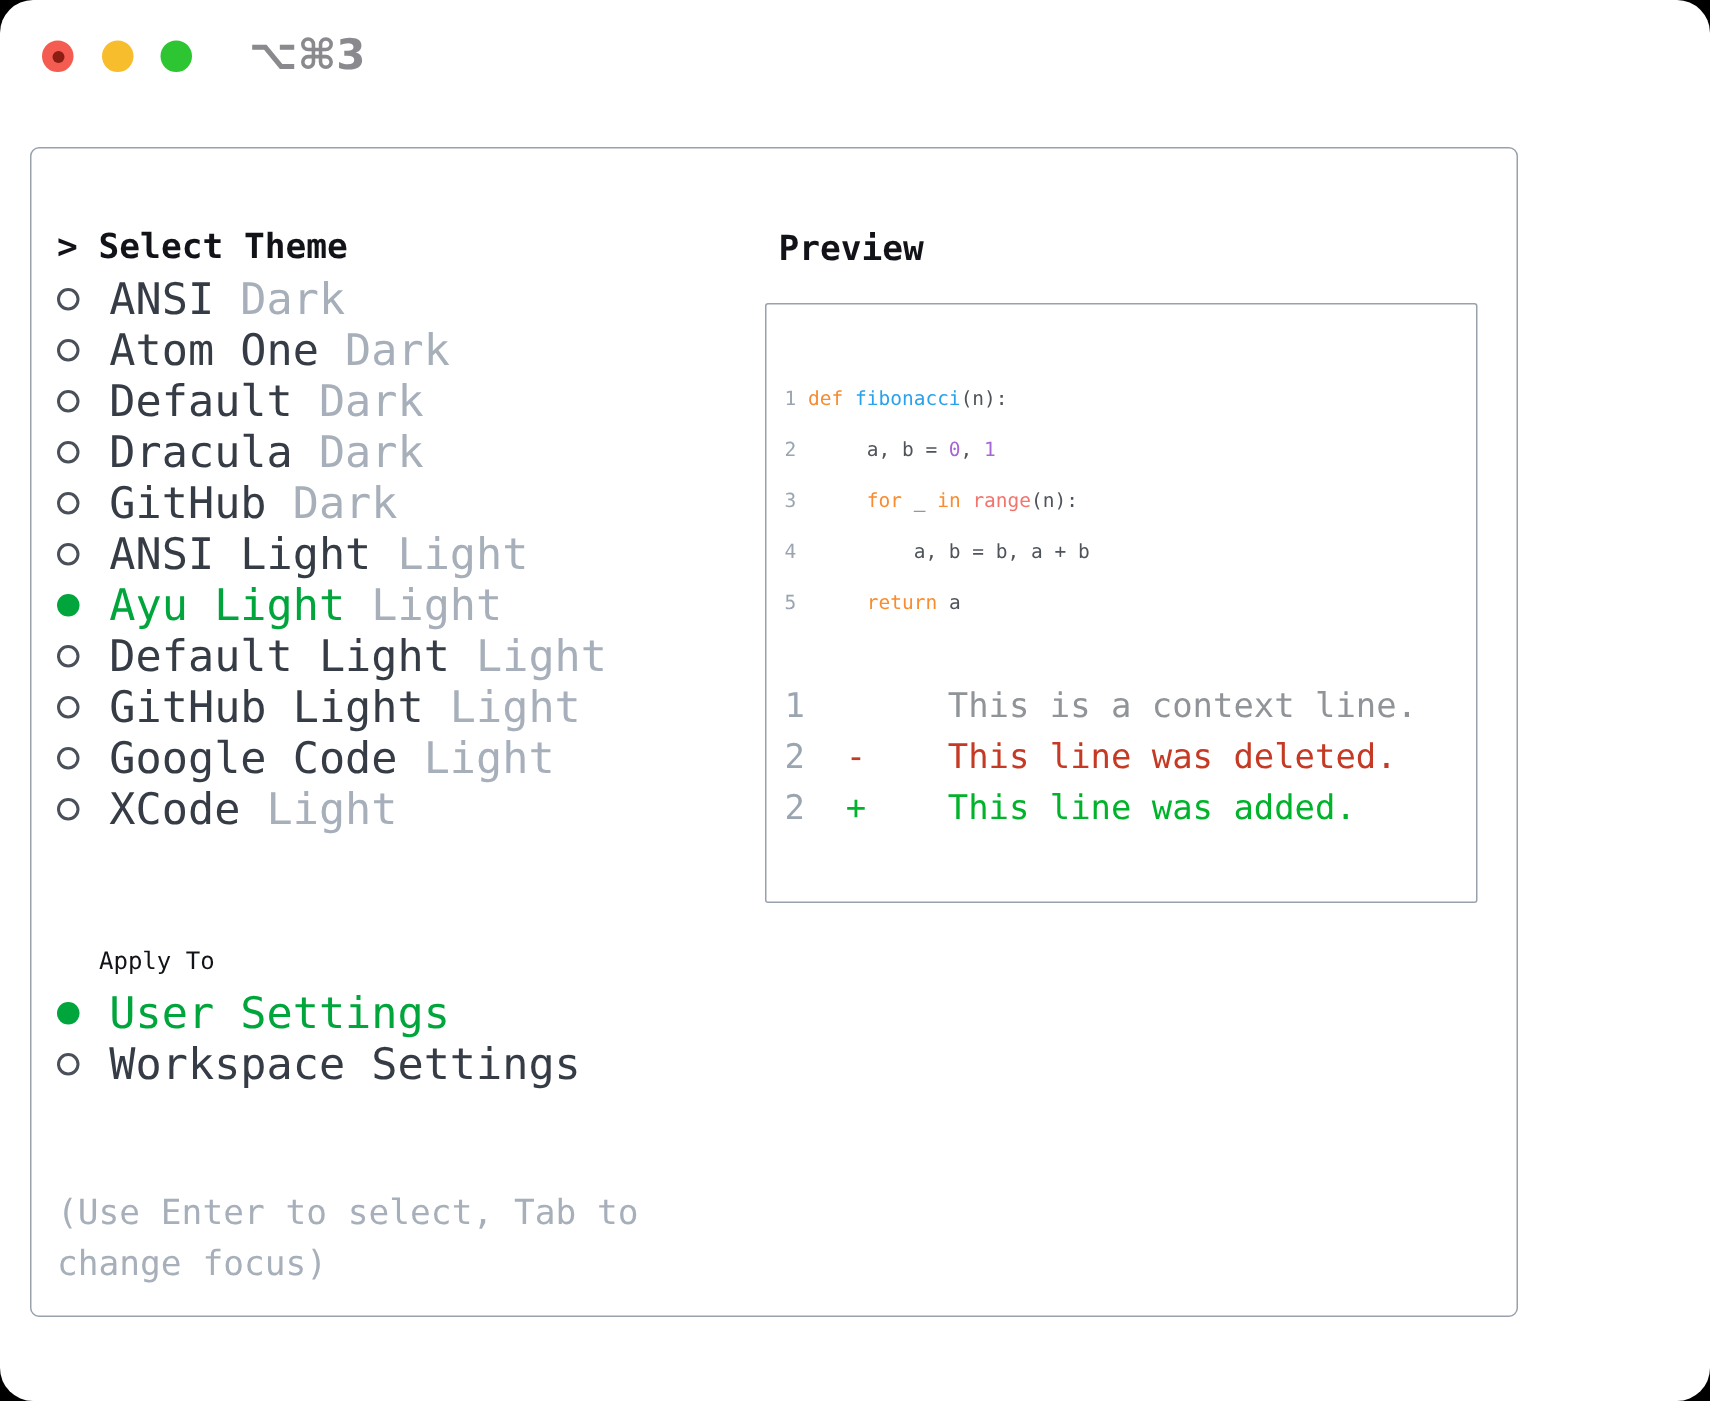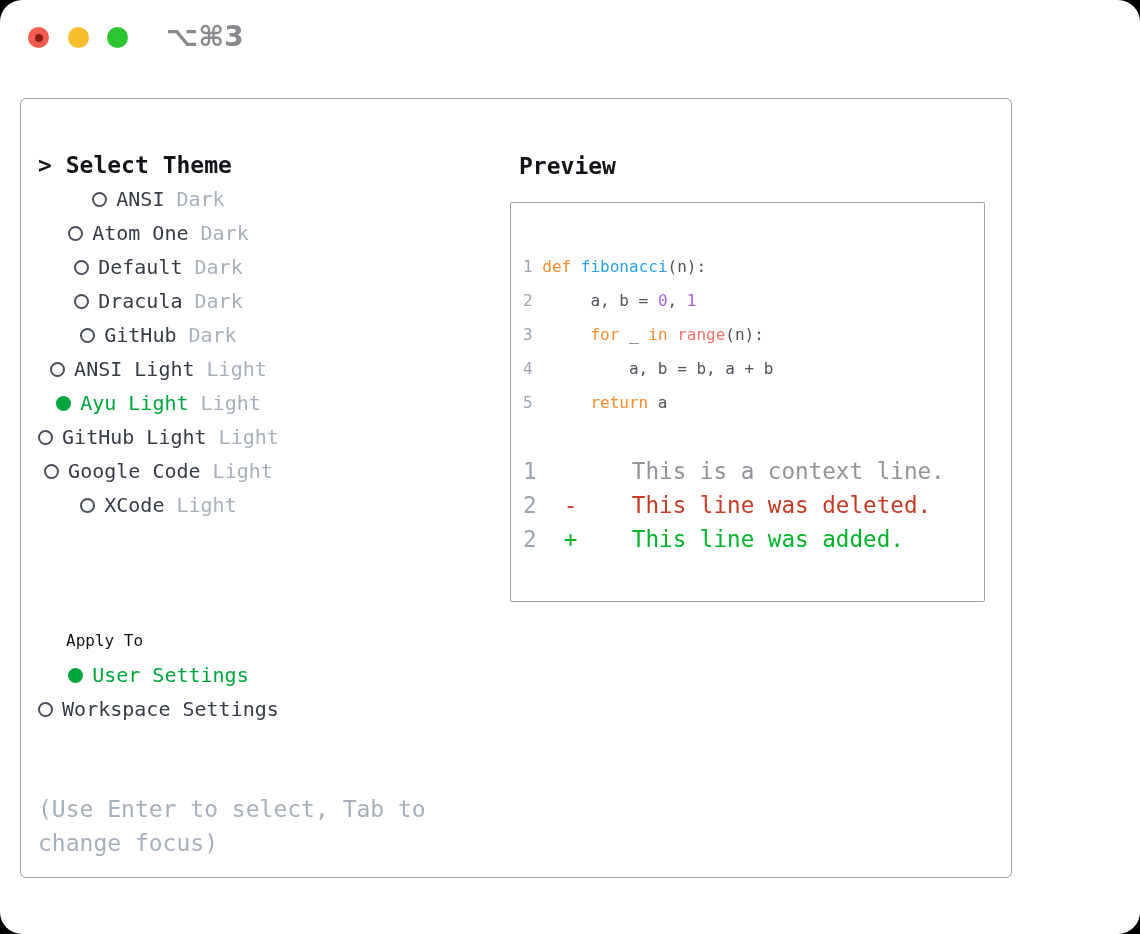--- a/index.html
+++ b/index.html
@@ -11,39 +11,39 @@
   .light.red{left:28px;background:var(--traffic-red);}
   .light.yellow{left:68px;background:var(--traffic-yellow);}
   .light.green{left:107px;background:var(--traffic-green);}
   .light.red .dot{position:absolute;left:6.5px;top:6.5px;width:8px;height:8px;border-radius:50%;background:#8c1d12;}
   .shortcut{position:absolute;left:166px;top:22px;font-family:"DejaVu Sans",sans-serif;font-size:28px;line-height:30px;font-weight:700;color:var(--shortcut-gray);}
 
   
   .main-box{position:absolute;left:20px;top:98px;width:992px;height:780px;border:1.5px solid var(--border-gray);border-radius:6px;background:#fff;box-sizing:border-box;}
 
   
-  .list-row{white-space:pre;height:34px;line-height:34px;font-size:20px;color:var(--text-dark);text-align:center;}
+  .list-row{white-space:pre;height:34px;line-height:34px;font-size:29px;color:var(--text-dark);}
   .list-row .name{color:var(--text-dark);}
   .list-row .name.green{color:var(--selection-green);}
   .list-row .muted{color:var(--muted);}
   .bullet{display:inline-block;width:1ch;position:relative;height:34px;vertical-align:top;}
   .bullet .circle{position:absolute;left:0px;top:10px;width:11px;height:11px;border:2px solid var(--radio-ring);border-radius:50%;box-sizing:content-box;}
   .bullet.sel .circle{border:none;width:15px;height:15px;background:var(--selection-green);}
   .section-title{position:absolute;white-space:pre;height:34px;line-height:34px;font-size:16px;font-weight:normal;color:var(--title-black);}
   #theme-list{position:absolute;left:38px;top:148px;}
   #theme-list .title-row{height:34px;line-height:34px;font-size:23px;font-weight:bold;color:var(--title-black);white-space:pre;}
   #apply-list{position:absolute;left:38px;top:658px;}
   .hint{position:absolute;left:38px;top:772px;width:404px;font-size:23px;line-height:34px;color:var(--muted);margin-top:20px;}
 
   
   .preview-title{position:absolute;left:503px;top:149px;height:34px;line-height:34px;font-size:23px;font-weight:bold;color:var(--title-black);margin-left:16px;}
   .preview-box{position:absolute;left:510px;top:202px;width:475px;height:400px;border:1.5px solid var(--border-gray);border-radius:2px;box-sizing:border-box;background:#fff;}
   #code-block{position:absolute;left:523px;top:250px;}
   .code-row{white-space:pre;height:34px;line-height:34px;}
-  .size-code{font-size:16px;}
+  .size-code{font-size:13px;}
   .size-diff{font-size:22.6px;}
   .ln{color:var(--line-num);}
   .tok-plain{color:var(--code-text);}
   .tok-keyword{color:var(--keyword);}
   .tok-function{color:var(--function);}
   .tok-number{color:var(--number);}
   .tok-builtin{color:var(--builtin);}
   .tok-context{color:var(--context-gray);margin-top:15px;}
   .tok-deleted{color:var(--deleted-red);}
   .tok-added{color:var(--added-green);}
@@ -66,20 +66,21 @@
 
   <div id="theme-list">
     <div class="title-row"><span>&gt;</span><span> </span><span>Select Theme</span></div>
   <div class="list-row"><span class="bullet"><span class="circle"></span></span><span class="name"> ANSI </span><span class="muted">Dark</span></div>
       <div class="list-row"><span class="bullet"><span class="circle"></span></span><span class="name"> Atom One </span><span class="muted">Dark</span></div>
       <div class="list-row"><span class="bullet"><span class="circle"></span></span><span class="name"> Default </span><span class="muted">Dark</span></div>
       <div class="list-row"><span class="bullet"><span class="circle"></span></span><span class="name"> Dracula </span><span class="muted">Dark</span></div>
       <div class="list-row"><span class="bullet"><span class="circle"></span></span><span class="name"> GitHub </span><span class="muted">Dark</span></div>
       <div class="list-row"><span class="bullet"><span class="circle"></span></span><span class="name"> ANSI Light </span><span class="muted">Light</span></div>
       <div class="list-row"><span class="bullet sel"><span class="circle"></span></span><span class="name green"> Ayu Light </span><span class="muted">Light</span></div>
+      <div class="list-row"><span class="bullet"><span class="circle"></span></span><span class="name"> Default Light </span><span class="muted">Light</span></div>
       <div class="list-row"><span class="bullet"><span class="circle"></span></span><span class="name"> GitHub Light </span><span class="muted">Light</span></div>
       <div class="list-row"><span class="bullet"><span class="circle"></span></span><span class="name"> Google Code </span><span class="muted">Light</span></div>
       <div class="list-row"><span class="bullet"><span class="circle"></span></span><span class="name"> XCode </span><span class="muted">Light</span></div>
     </div>
 
   <div class="section-title" style="left:66px;top:624px;">Apply To</div>
   <div id="apply-list">
       <div class="list-row"><span class="bullet sel"><span class="circle"></span></span><span class="name green"> User Settings</span></div>
       <div class="list-row"><span class="bullet"><span class="circle"></span></span><span class="name"> Workspace Settings</span></div>
     </div>

